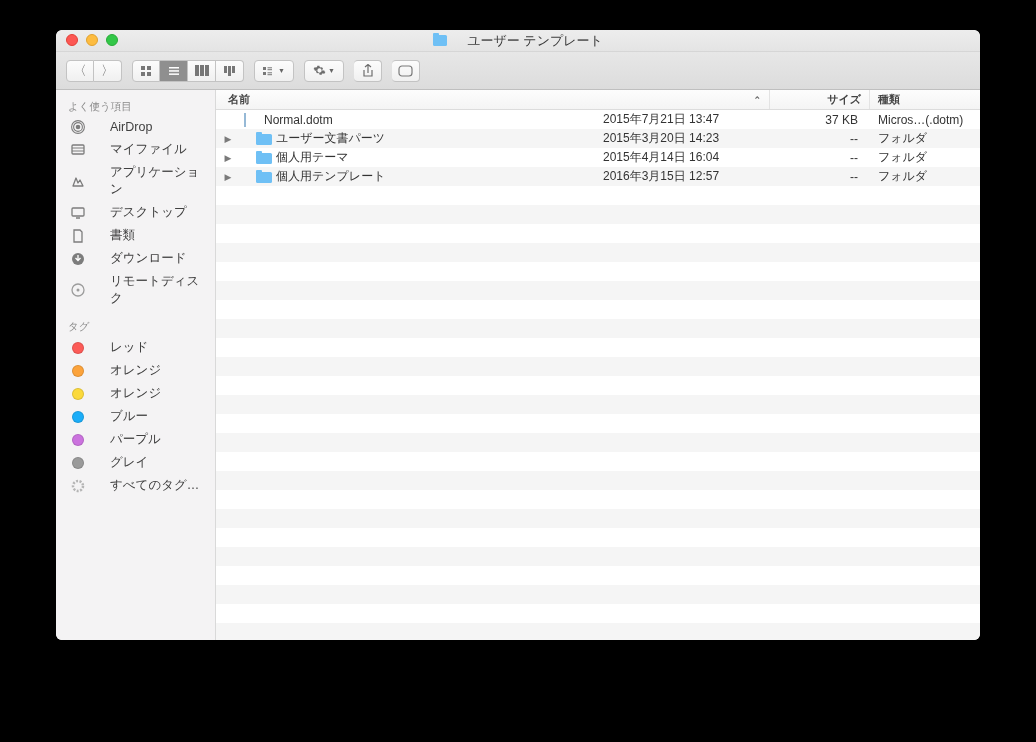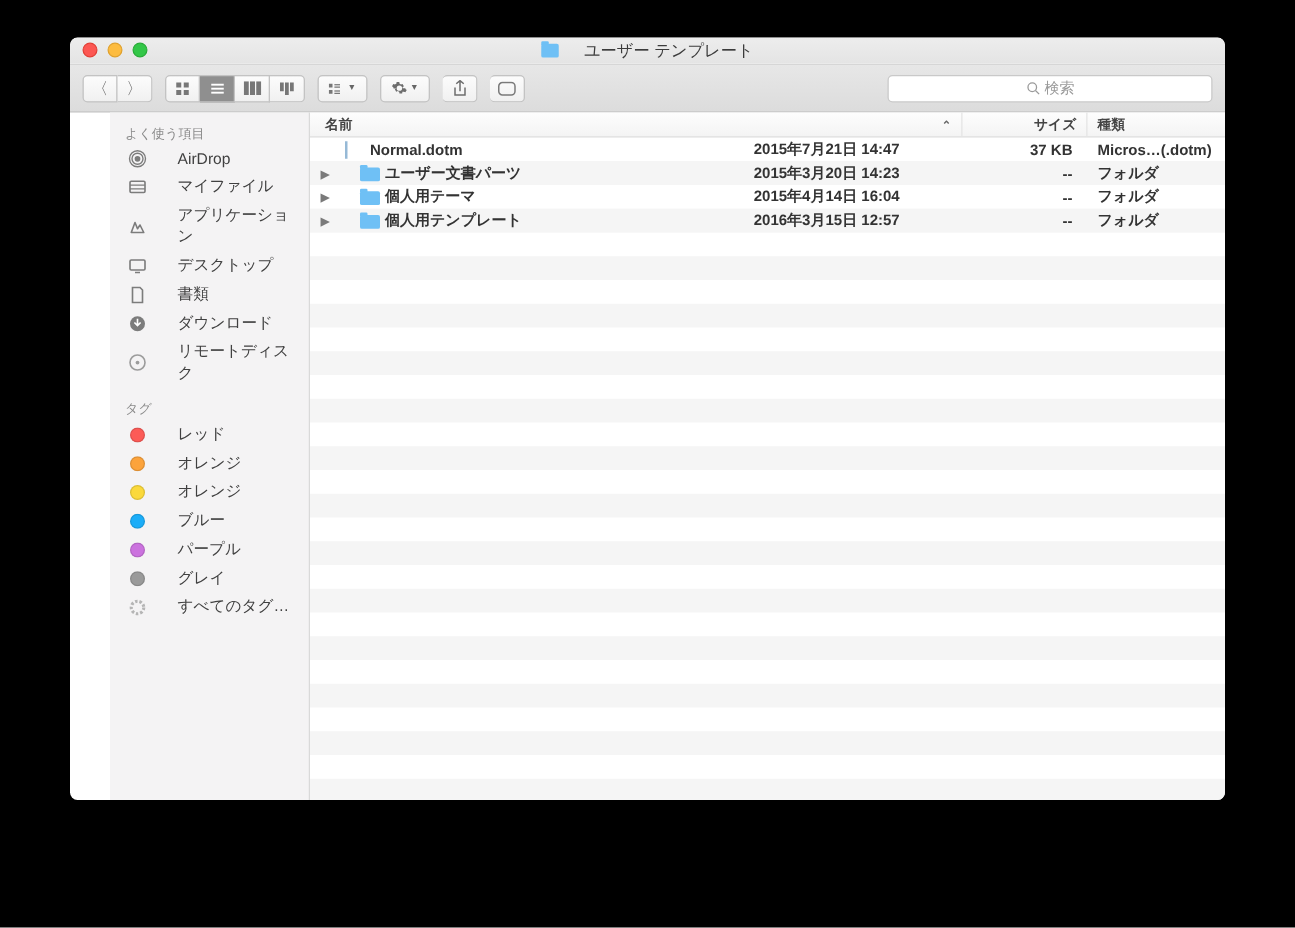--- a/index.html
+++ b/index.html
@@ -35,35 +35,35 @@
     .btn.active { background: #8f8f8f; color:#fff; }
     .btn.single { border-radius: 4px; }
     .chev { font-size: 13px; color:#6c6c6c; line-height:1; }
     .spacer { flex: 1; }
     .search {
       height: 22px; width: 260px; background: #fff; border: 1px solid #c9c9c9;
       border-radius: 4px; display: flex; align-items: center; justify-content: center; gap: 4px;
       color:#9a9a9a; font-size: 12px;
     }
     .search svg { width: 11px; height: 11px; }
-    .body { flex:1; display: flex; min-height:0;padding-left:32px; }
+    .body { flex:1; display: flex; min-height:0; }
     .sidebar { width: 160px; background: #f4f3f4; border-right:1px solid #d9d9d9; padding: 6px 0; overflow:hidden;}
     .side-head { font-size: 10.5px; color: #8a8a8a; padding: 4px 12px 2px; font-weight: 500; }
     .side-item { display: flex; align-items: center; gap: 24px; padding: 3px 12px 3px 14px; font-size: 12.5px; color:#404040; }
     .side-icon { width:16px; height:16px; display:flex; align-items:center; justify-content:center; color:#7b7b7b; }
     .tagdot { width:12px; height:12px; border-radius:50%; border:0.5px solid rgba(0,0,0,0.12);}
     .content { flex:1; display:flex; flex-direction:column; min-width:0; }
     .header-row { height: 20px; background: linear-gradient(#fdfdfd,#f4f4f4); border-bottom: 1px solid #dcdcdc; display:flex; font-size:11px; color:#444; }
     .hcell { display:flex; align-items:center; padding:0 8px; border-right:1px solid #e3e3e3;font-weight:bold; }
     .hname { flex:1; min-width:0; padding-left:12px;}
     .hdate { width: 175px; flex-shrink:0; }
     .hsize { width: 100px; justify-content:flex-end; flex-shrink:0;}
     .hkind { width: 110px; flex-shrink:0; border-right:none; }
     .sortarr { margin-left:auto; font-size:9px; color:#676767; }
-    .rows { flex:1; overflow:hidden; position:relative;font-weight:bold; }
+    .rows { flex:1; overflow:hidden; position:relative; }
     .stripes { position:absolute; inset:0; }
     .stripe { height:19px; }
     .stripe.alt { background:#f5f5f5; }
     .rowset { position:relative; }
     .row { height:19px; display:flex; align-items:center; font-size:12px; color:#333; }
     .cname { flex:1; min-width:0; display:flex; align-items:center; gap:4px; padding-left:6px; overflow:hidden; white-space:nowrap;}
     .cdate { width:175px; padding-left:8px; flex-shrink:0;}
     .csize { width:100px; text-align:right; padding-right:12px; flex-shrink:0;}
     .ckind { width:110px; padding-left:8px; flex-shrink:0; overflow:hidden; white-space:nowrap; text-overflow:ellipsis;}
     .disclosure { width:12px; text-align:center; font-size:9px; color:#7a7a7a; flex-shrink:0;}
@@ -155,27 +155,20 @@
       <svg width="12" height="14" viewBox="0 0 12 14">
           <path fill="none" stroke="#6d6d6d" stroke-width="1.2" d="M6 9V1M3 3l3-2.5L9 3M2 6v6h8V6"></path>
         </svg>
     </div>
     <div class="btn single">
       <svg width="16" height="12" viewBox="0 0 16 12">
           <rect x="1" y="1" width="13" height="10" rx="3" fill="none" stroke="#7a7a7a" stroke-width="1.2"></rect>
         </svg>
     </div>
     <div class="spacer"></div>
-    <div class="search">
-      <svg viewBox="0 0 16 16">
-          <circle cx="7" cy="7" r="5" fill="none" stroke="#9a9a9a" stroke-width="1.5"></circle>
-          <line x1="11" y1="11" x2="15" y2="15" stroke="#9a9a9a" stroke-width="1.5"></line>
-        </svg>
-      <span>検索</span>
-    </div>
   </div>
 
   <div class="body">
     <div class="sidebar">
       <div class="side-head">よく使う項目</div>
       <div id="favs">
           <div class="side-item">
             <span class="side-icon">
               <svg width="16" height="16" viewBox="0 0 16 16">
                 <circle cx="8" cy="8" r="2.3" fill="#7c7c7c"></circle>
@@ -335,21 +328,21 @@
             <div class="stripe alt"></div>
           </div>
         <div class="rowset" id="rows">
             <div class="row">
               <div class="cname">
                 <span class="disclosure"></span>
                 <span style="width: 2px;"></span>
                 <span class="ficon"><span class="doc-ic"></span></span>
                 <span>Normal.dotm</span>
               </div>
-              <div class="cdate">2015年7月21日 14:47</div>
+              <div class="cdate">2015年7月21日 13:47</div>
               <div class="csize">37 KB</div>
               <div class="ckind">Micros…(.dotm)</div>
             </div>
             <div class="row" style="background: rgb(245, 245, 245);">
               <div class="cname">
                 <span class="disclosure">▶</span>
                 <span style="width:14px"></span>
                 <span class="ficon folder-ic"></span>
                 <span>ユーザー文書パーツ</span>
               </div>

